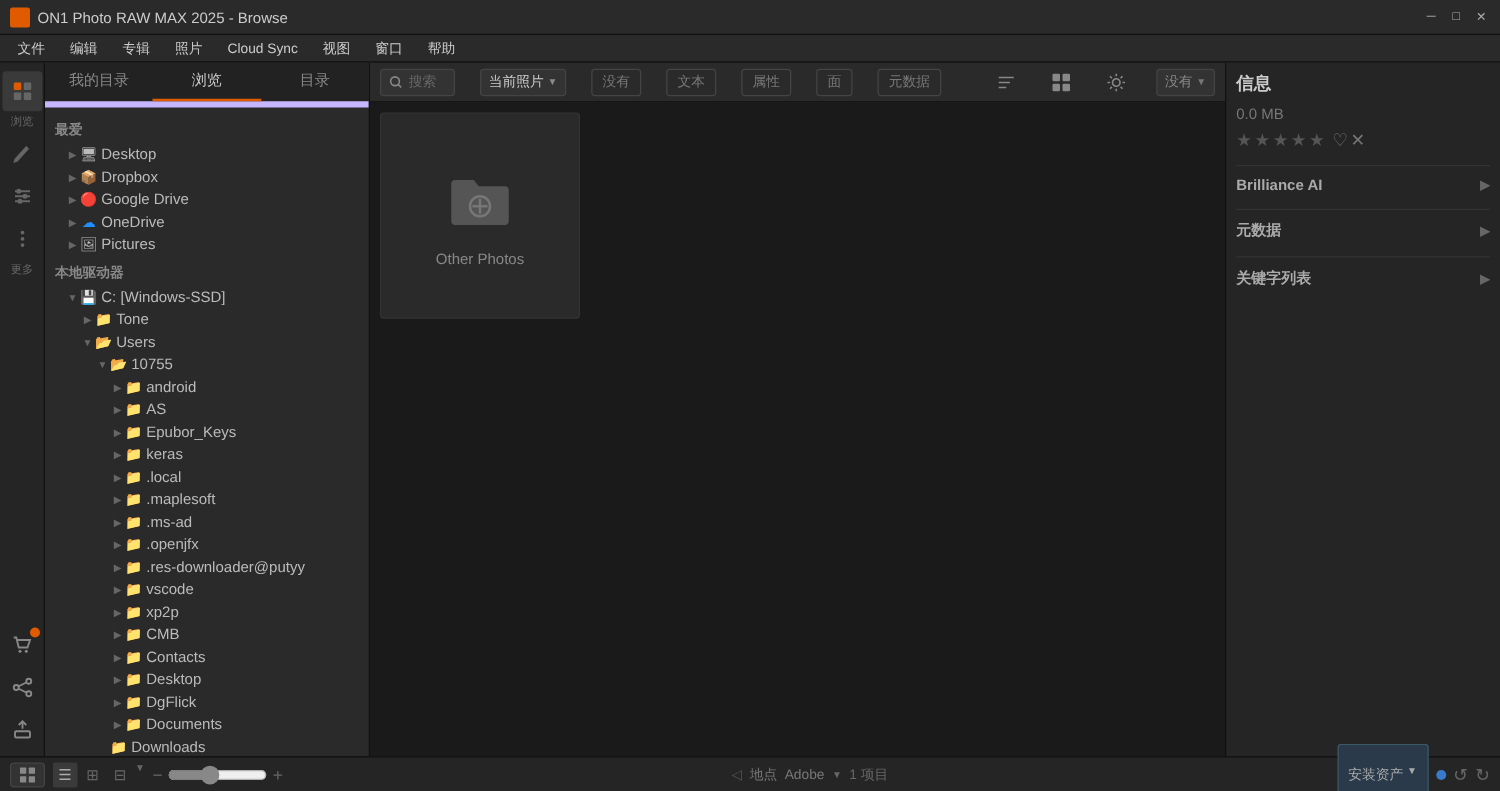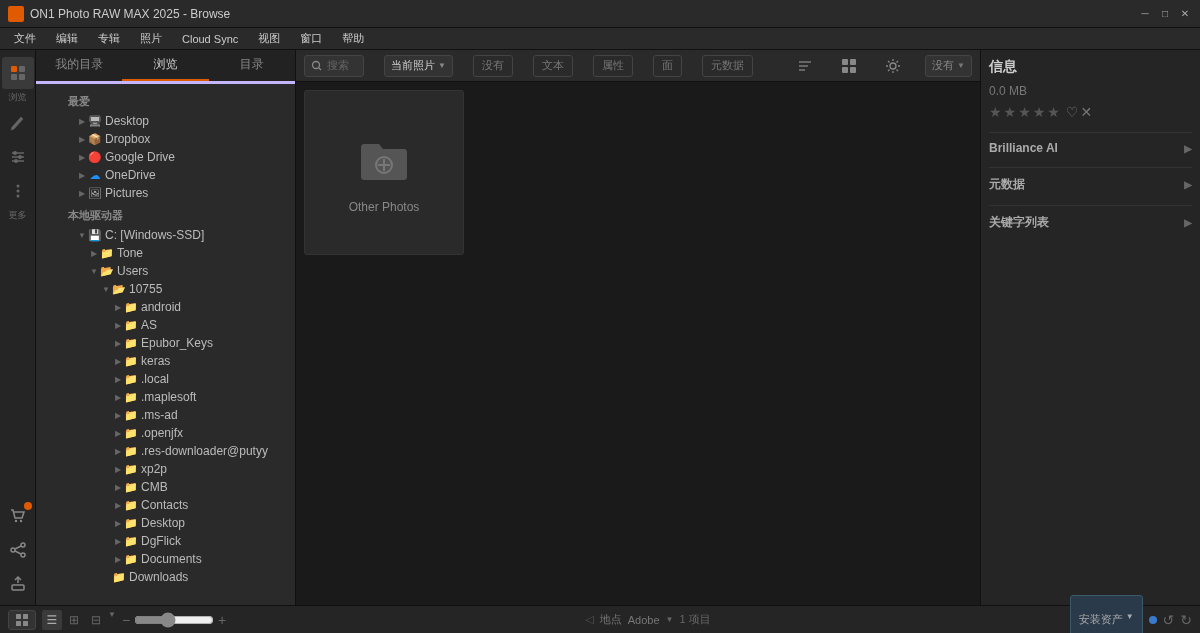--- a/index.html
+++ b/index.html
@@ -121,21 +121,21 @@
       flex-direction: column;
       border-right: 1px solid #111;
       flex-shrink: 0;
       overflow: hidden;
     }
 
     
     #sidebar-tabs {
       display: flex;
       background: #222;
-      border-bottom: 3px solid #c4b5fd;
+      border-bottom: 5px solid #c4b5fd;
       flex-shrink: 0;
     }
     .sidebar-tab {
       flex: 1;
       text-align: center;
       padding: 6px 4px;
       font-size: 12px;
       color: #888;
       cursor: pointer;
       border-bottom: 2px solid transparent;
@@ -143,21 +143,20 @@
     .sidebar-tab.active {
       color: #ccc;
       border-bottom: 2px solid #e05a00;
     }
 
     
     #file-tree {
       flex: 1;
       overflow-y: auto;
       padding: 4px 0;
-      margin-left: 24px;
     }
     #file-tree::-webkit-scrollbar { width: 6px; }
     #file-tree::-webkit-scrollbar-track { background: #2a2a2a; }
     #file-tree::-webkit-scrollbar-thumb { background: #444; border-radius: 3px; }
 
     .tree-section-header {
       padding: 6px 8px 3px 8px;
       font-size: 11px;
       color: #888;
       font-weight: bold;
@@ -618,20 +617,25 @@
       </div>
       <div class="tree-item indent-4">
         <span class="tree-arrow closed"></span>
         <span class="tree-icon folder-icon"></span>
         .openjfx
       </div>
       <div class="tree-item indent-4">
         <span class="tree-arrow closed"></span>
         <span class="tree-icon folder-icon"></span>
         .res-downloader@putyy
+      </div>
+      <div class="tree-item indent-4">
+        <span class="tree-arrow closed"></span>
+        <span class="tree-icon folder-icon"></span>
+        vscode
       </div>
       <div class="tree-item indent-4">
         <span class="tree-arrow closed"></span>
         <span class="tree-icon folder-icon"></span>
         xp2p
       </div>
       <div class="tree-item indent-4">
         <span class="tree-arrow closed"></span>
         <span class="tree-icon folder-icon"></span>
         CMB

